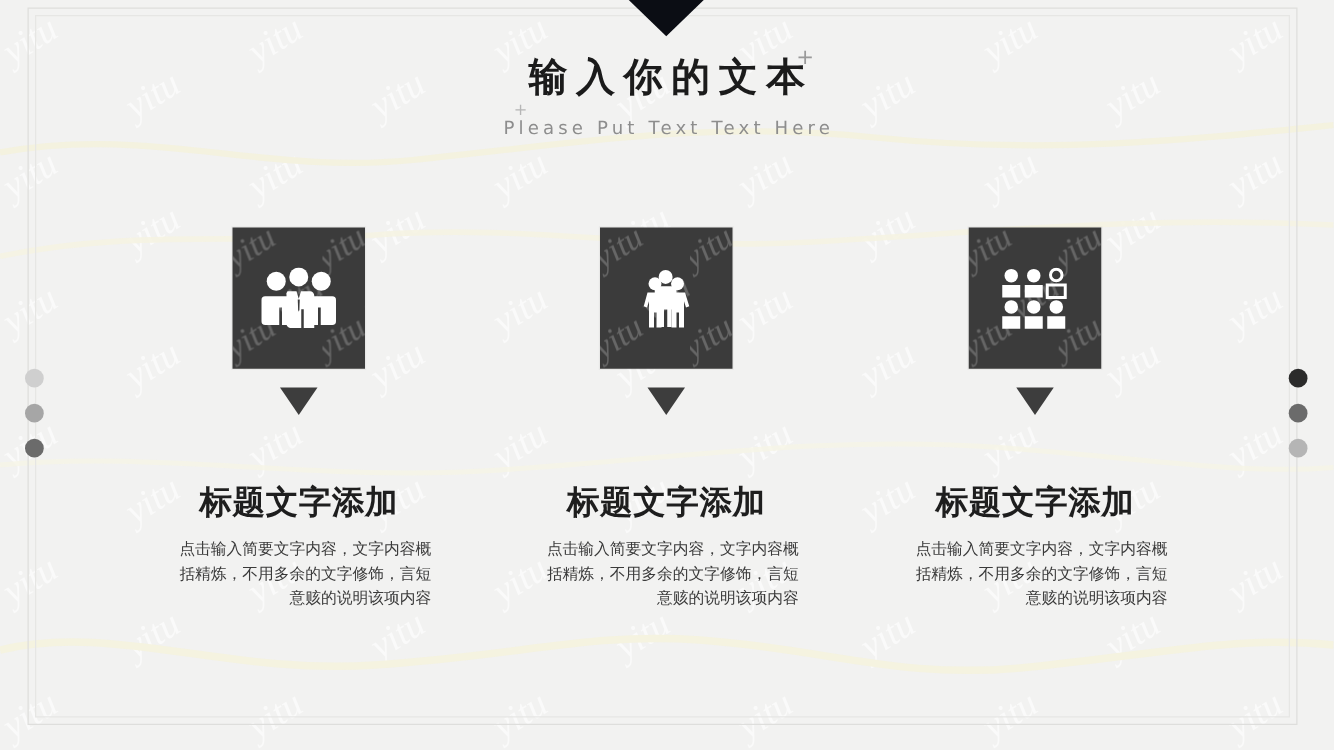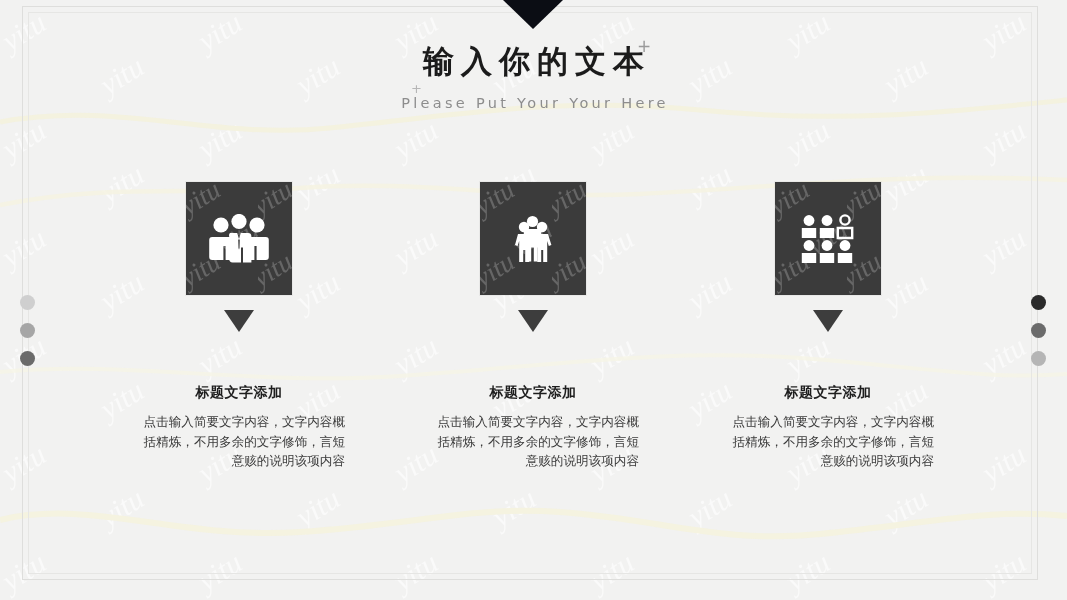--- a/index.html
+++ b/index.html
@@ -172,21 +172,21 @@
     width: 0;
     height: 0;
     margin: 15px auto 0 auto;
     border-left: 15px solid transparent;
     border-right: 15px solid transparent;
     border-top: 22px solid #3d3d3d;
   }
 
   .col-heading {
     font-family: "Liberation Serif", "DejaVu Serif", serif;
-    font-size: 14px;
+    font-size: 26px;
     font-weight: bold;
     color: #1e1e1e;
     margin-top: 52px;
     letter-spacing: 0.5px;
   }
   .col-body {
     font-family: "DejaVu Sans", sans-serif;
     font-size: 12.6px;
     color: #3a3a3a;
     line-height: 19.5px;
@@ -217,21 +217,21 @@
     <path d="M0 520 C90 498, 180 540, 300 532 C420 524, 470 506, 560 512 C660 519, 720 544, 820 534 C930 523, 990 508, 1067 516" fill="none" stroke="#f4f2de" stroke-width="6" opacity="0.95"></path>
   </svg>
 
   <div class="frame-outer"></div>
   <div class="frame-inner"></div>
 
   <div class="top-triangle"></div>
 
   <div class="title-block">
     <div class="main-title">输入你的文本</div>
-    <div class="sub-title">Please Put Your Your Here</div>
+    <div class="sub-title">Please Put Text Text Here</div>
   </div>
   <div class="plus-mark plus-a">+</div>
   <div class="plus-mark plus-b">+</div>
 
   <div class="dots left">
     <div class="dot" style="background:#cfcfcf"></div>
     <div class="dot" style="background:#a6a6a6"></div>
     <div class="dot" style="background:#6b6b6b"></div>
   </div>
 

